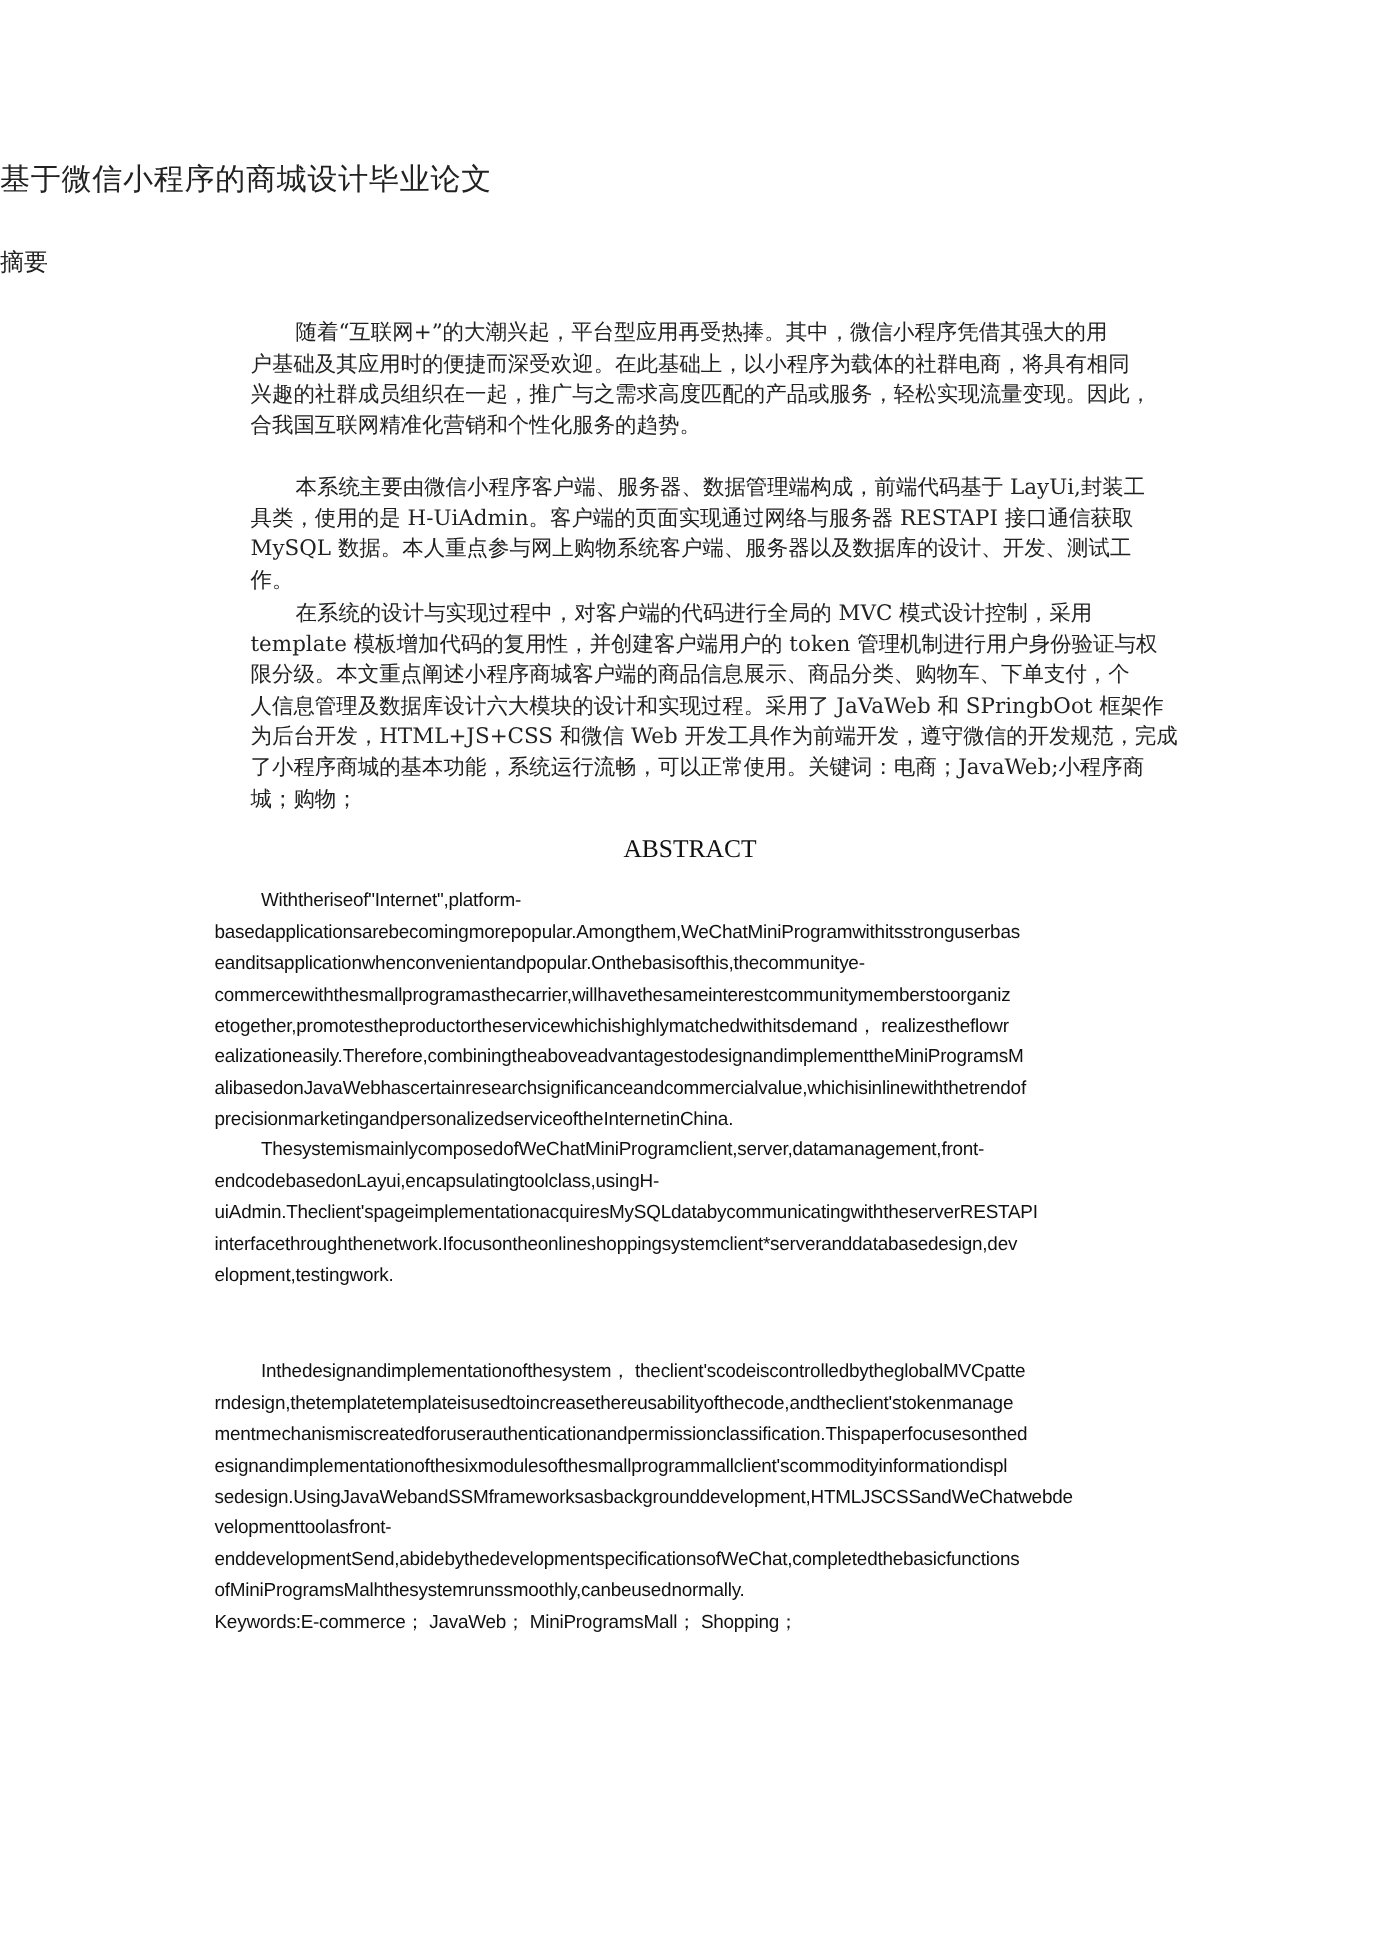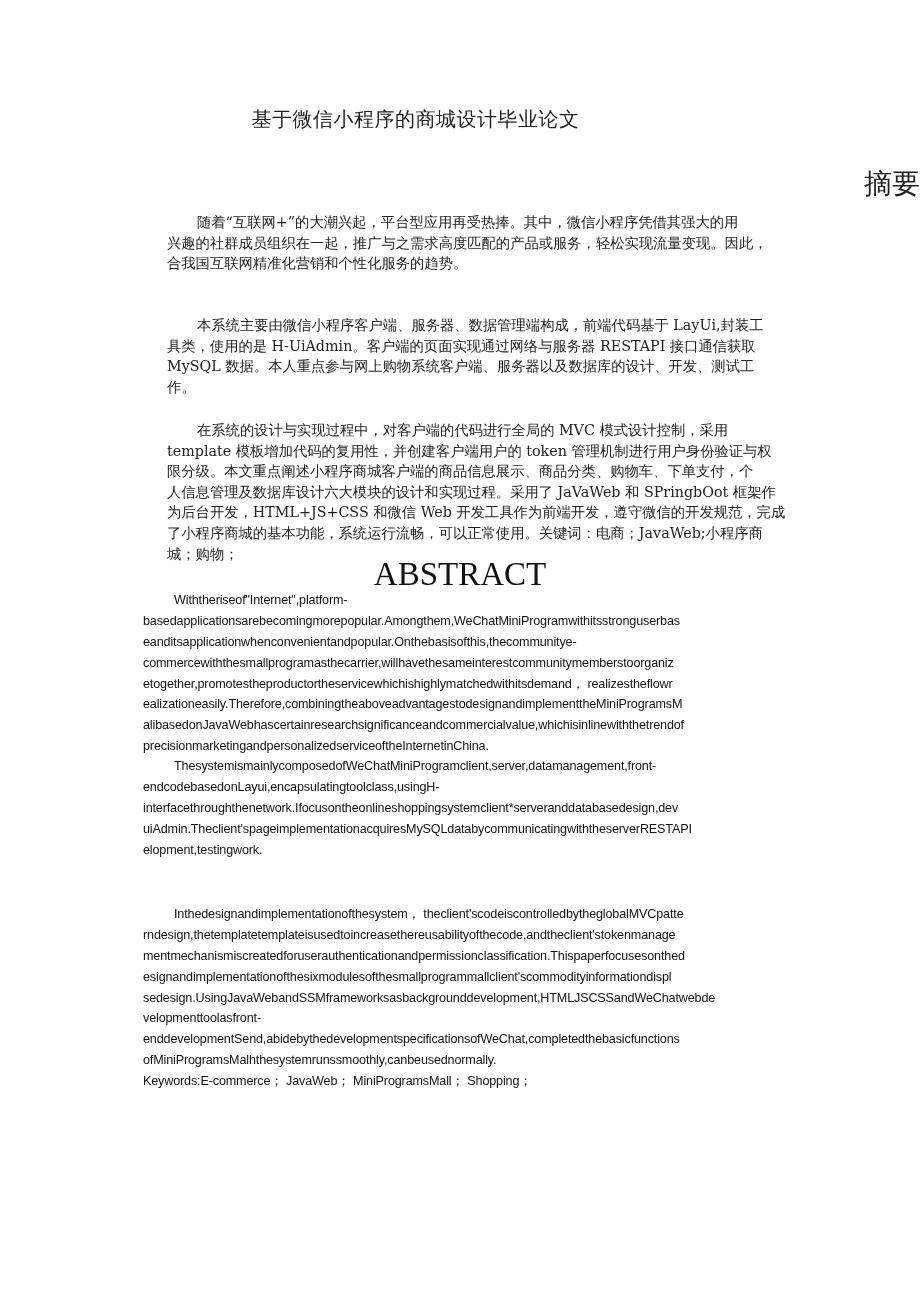--- a/index.html
+++ b/index.html
@@ -1,55 +1,56 @@
 <!DOCTYPE html>
 <html><head>
 <meta charset="utf-8">
 <style>
   html, body { margin: 0; padding: 0; background: #ffffff; }
   body { width: 920px; height: 1301px; position: relative; overflow: hidden; color: #111; }
   .page { position: absolute; left: 0; top: 0; width: 920px; height: 1301px; }
-  .title { position: absolute; left: 0; width: 831px; text-align: center; top: 106px;
+  .title { position: absolute; left: 0; width: 831px; text-align: left; top: 106px;
     font-family: "DejaVu Serif", "Liberation Serif", serif; font-size: 20px; letter-spacing: 0.5px; color: #222; }
-  .heading-cn { position: absolute; left: 0; width: 920px; text-align: right; top: 165px;
-    font-family: "DejaVu Serif", "Liberation Serif", serif; font-size: 28px; color: #222; }
+  .heading-cn { position: absolute; left: 0; width: 920px; text-align: left; top: 165px;
+    font-family: "DejaVu Serif", "Liberation Serif", serif; font-size: 16px; color: #222; }
   .cn-block { position: absolute; left: 143px; width: 640px;
     font-family: "DejaVu Serif", "Liberation Serif", serif; font-size: 14.3px; color: #222; margin-left: 24px; }
   .cn-line { height: 20.6px; line-height: 20.6px; white-space: nowrap; overflow: visible; }
   .indent { padding-left: 30px; }
   .heading-en { position: absolute; left: 0; width: 920px; text-align: center; top: 556px;
-    font-family: "Liberation Serif", "DejaVu Serif", serif; font-size: 33px; color: #111; }
+    font-family: "Liberation Serif", "DejaVu Serif", serif; font-size: 17px; color: #111; }
   .en-block { position: absolute; left: 143px; width: 640px;
     font-family: "Liberation Sans", "DejaVu Sans", sans-serif; font-size: 12.6px; color: #111; letter-spacing: -0.15px; }
   .en-line { height: 20.9px; line-height: 20.9px; white-space: nowrap; }
   .en-indent { padding-left: 31px; }
 </style>
 </head>
 <body>
 
 <div class="page">
 
   <div class="title">基于微信小程序的商城设计毕业论文</div>
 
   <div class="heading-cn">摘要</div>
 
   <div class="cn-block" style="top:212px;">
     <div class="cn-line indent">随着“互联网+”的大潮兴起，平台型应用再受热捧。其中，微信小程序凭借其强大的用</div>
+    <div class="cn-line">户基础及其应用时的便捷而深受欢迎。在此基础上，以小程序为载体的社群电商，将具有相同</div>
     <div class="cn-line">兴趣的社群成员组织在一起，推广与之需求高度匹配的产品或服务，轻松实现流量变现。因此，</div>
     <div class="cn-line">合我国互联网精准化营销和个性化服务的趋势。</div>
   </div>
 
   <div class="cn-block" style="top:315px;">
     <div class="cn-line indent">本系统主要由微信小程序客户端、服务器、数据管理端构成，前端代码基于 LayUi,封装工</div>
     <div class="cn-line">具类，使用的是 H-UiAdmin。客户端的页面实现通过网络与服务器 RESTAPI 接口通信获取</div>
     <div class="cn-line">MySQL 数据。本人重点参与网上购物系统客户端、服务器以及数据库的设计、开发、测试工</div>
     <div class="cn-line">作。</div>
   </div>
 
-  <div class="cn-block" style="top:420px;">
+  <div class="cn-block" style="top:399px;">
     <div class="cn-line indent">在系统的设计与实现过程中，对客户端的代码进行全局的 MVC 模式设计控制，采用</div>
     <div class="cn-line">template 模板增加代码的复用性，并创建客户端用户的 token 管理机制进行用户身份验证与权</div>
     <div class="cn-line">限分级。本文重点阐述小程序商城客户端的商品信息展示、商品分类、购物车、下单支付，个</div>
     <div class="cn-line">人信息管理及数据库设计六大模块的设计和实现过程。采用了 JaVaWeb 和 SPringbOot 框架作</div>
     <div class="cn-line">为后台开发，HTML+JS+CSS 和微信 Web 开发工具作为前端开发，遵守微信的开发规范，完成</div>
     <div class="cn-line">了小程序商城的基本功能，系统运行流畅，可以正常使用。关键词：电商；JavaWeb;小程序商</div>
     <div class="cn-line">城；购物；</div>
   </div>
 
   <div class="heading-en">ABSTRACT</div>
@@ -61,22 +62,22 @@
     <div class="en-line">commercewiththesmallprogramasthecarrier,willhavethesameinterestcommunitymemberstoorganiz</div>
     <div class="en-line">etogether,promotestheproductortheservicewhichishighlymatchedwithitsdemand， realizestheflowr</div>
     <div class="en-line">ealizationeasily.Therefore,combiningtheaboveadvantagestodesignandimplementtheMiniProgramsM</div>
     <div class="en-line">alibasedonJavaWebhascertainresearchsignificanceandcommercialvalue,whichisinlinewiththetrendof</div>
     <div class="en-line">precisionmarketingandpersonalizedserviceoftheInternetinChina.</div>
   </div>
 
   <div class="en-block" style="top:756px;">
     <div class="en-line en-indent">ThesystemismainlycomposedofWeChatMiniProgramclient,server,datamanagement,front-</div>
     <div class="en-line">endcodebasedonLayui,encapsulatingtoolclass,usingH-</div>
+    <div class="en-line">uiAdmin.Theclient'spageimplementationacquiresMySQLdatabycommunicatingwiththeserverRESTAPI</div>
     <div class="en-line">interfacethroughthenetwork.Ifocusontheonlineshoppingsystemclient*serveranddatabasedesign,dev</div>
-    <div class="en-line">uiAdmin.Theclient'spageimplementationacquiresMySQLdatabycommunicatingwiththeserverRESTAPI</div>
     <div class="en-line">elopment,testingwork.</div>
   </div>
 
   <div class="en-block" style="top:904px;">
     <div class="en-line en-indent">Inthedesignandimplementationofthesystem， theclient'scodeiscontrolledbytheglobalMVCpatte</div>
     <div class="en-line">rndesign,thetemplatetemplateisusedtoincreasethereusabilityofthecode,andtheclient'stokenmanage</div>
     <div class="en-line">mentmechanismiscreatedforuserauthenticationandpermissionclassification.Thispaperfocusesonthed</div>
     <div class="en-line">esignandimplementationofthesixmodulesofthesmallprogrammallclient'scommodityinformationdispl</div>
     <div class="en-line">sedesign.UsingJavaWebandSSMframeworksasbackgrounddevelopment,HTMLJSCSSandWeChatwebde</div>
     <div class="en-line">velopmenttoolasfront-</div>

